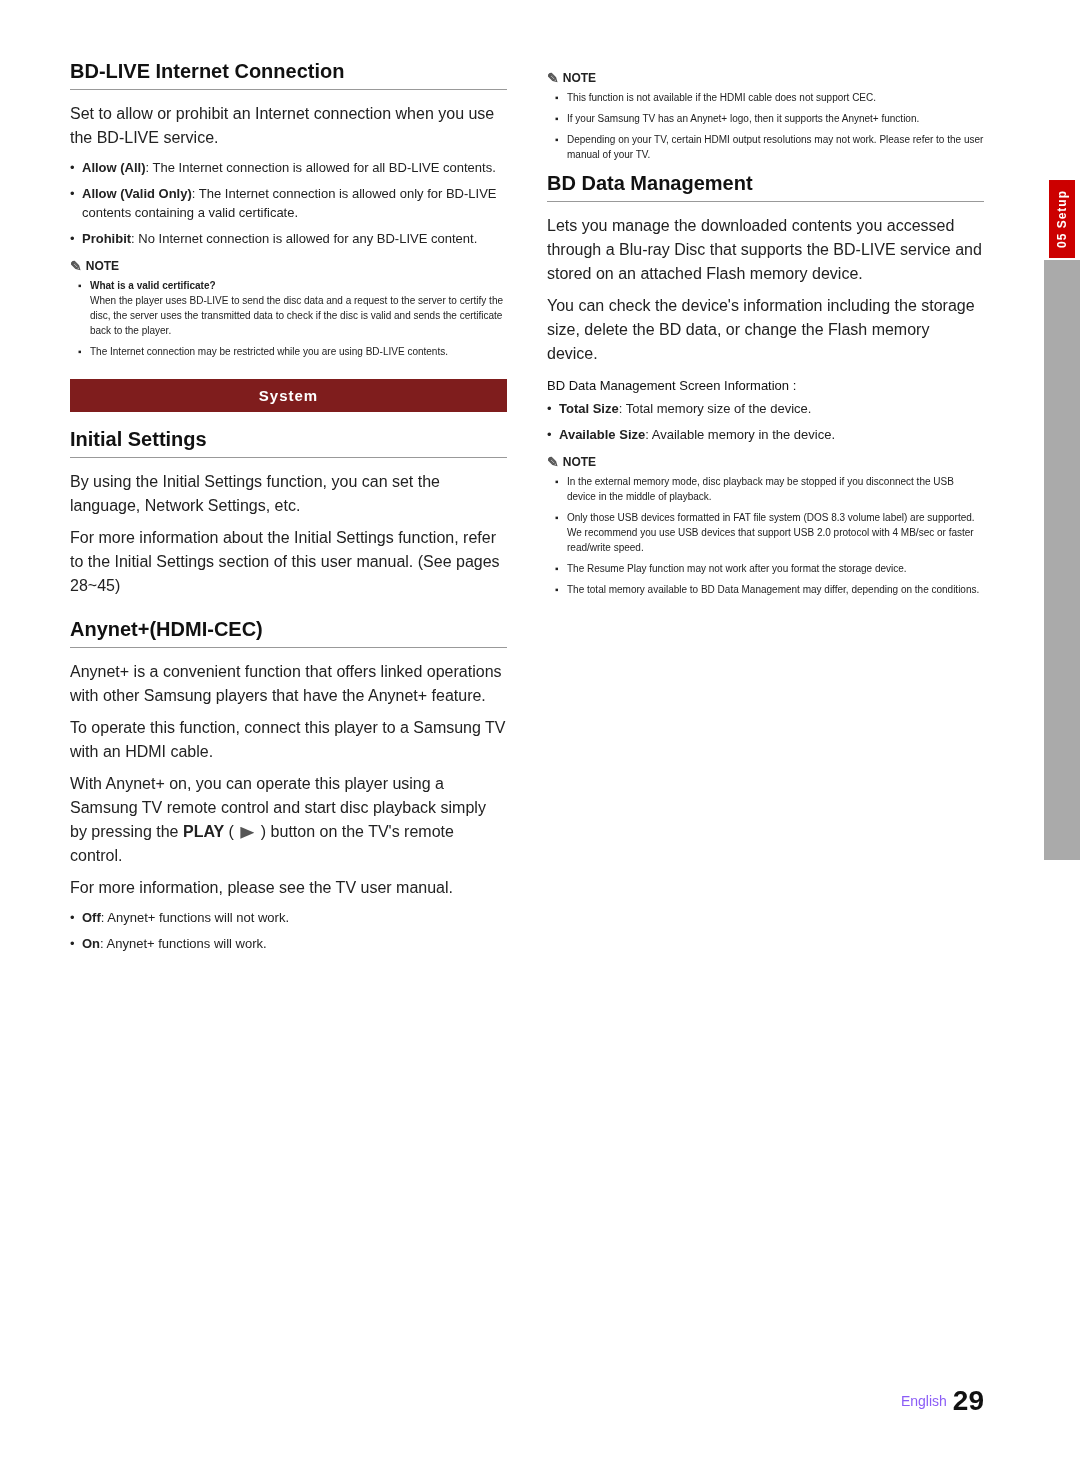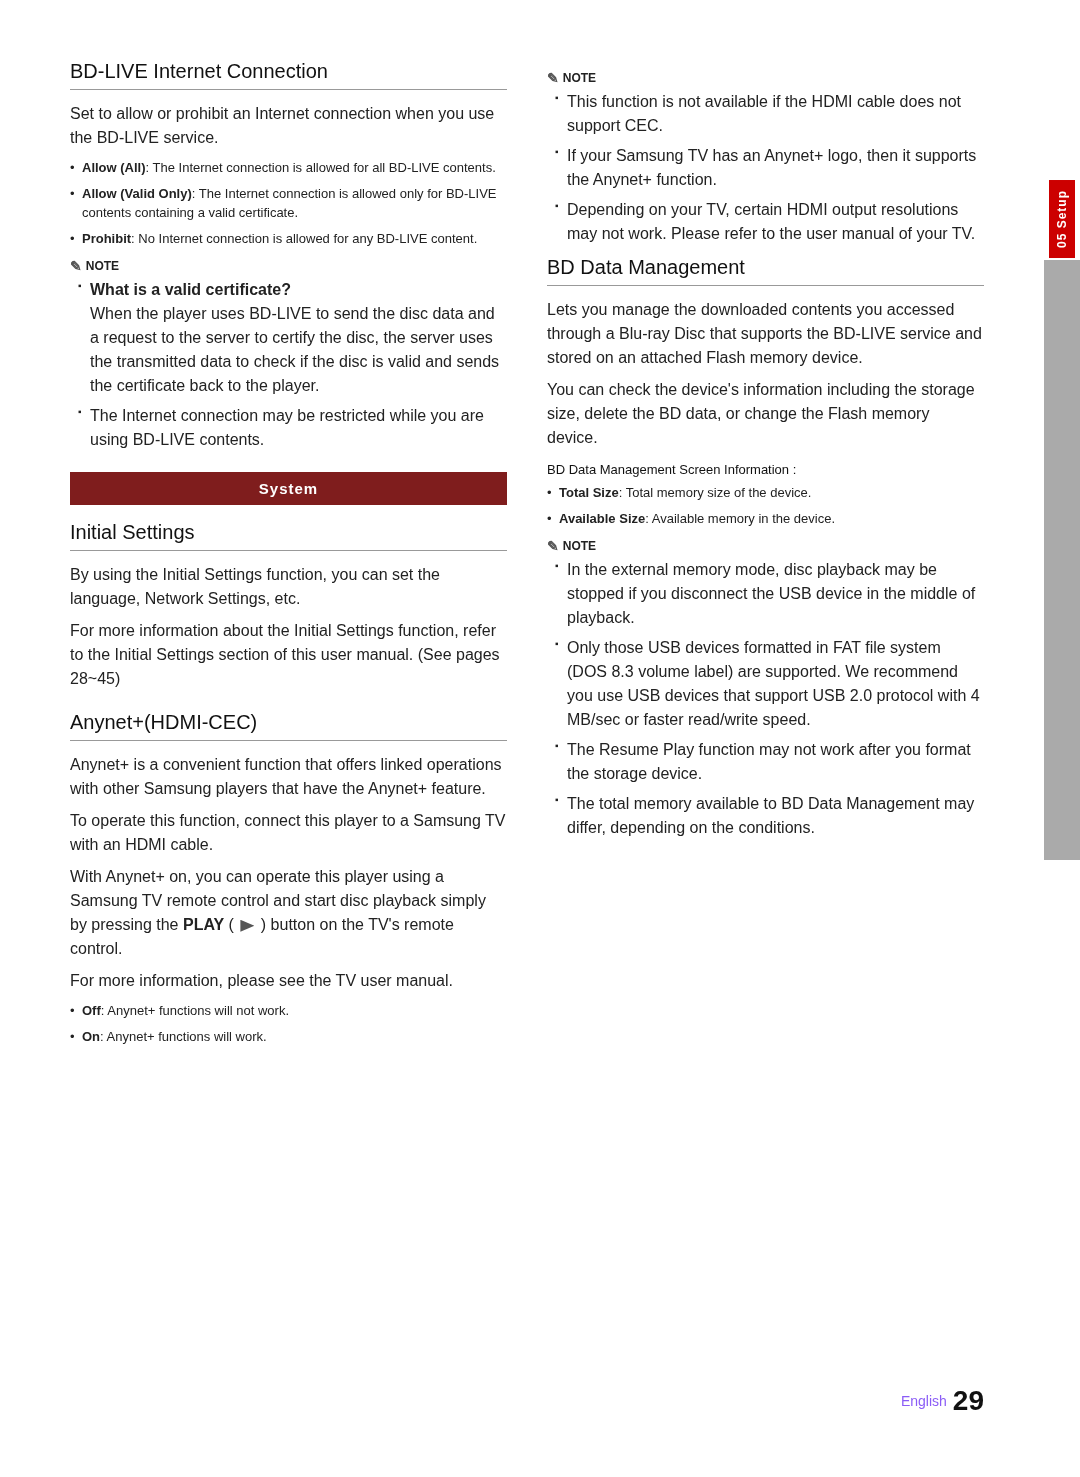--- a/index.html
+++ b/index.html
@@ -70,21 +70,21 @@
       flex: 1;
     }
 
     .col-right {
       flex: 1;
     }
 
     
     .section-title {
       font-size: 20px;
-      font-weight: normal;
+      font-weight: bold;
       color: #111;
       border-bottom: 1px solid #999;
       padding-bottom: 6px;
       margin-bottom: 12px;
     }
 
     .section-text {
       font-size: 16px;
       line-height: 1.5;
       color: #222;
@@ -126,21 +126,21 @@
       margin-bottom: 4px;
       gap: 4px;
     }
 
     .note-icon {
       font-size: 14px;
       color: #555;
     }
 
     .note-sub-item {
-      font-size: 16px;
+      font-size: 10px;
       line-height: 1.5;
       color: #222;
       padding-left: 20px;
       margin-bottom: 6px;
       position: relative;
     }
 
     .note-sub-item::before {
       content: "▪";
       position: absolute;

